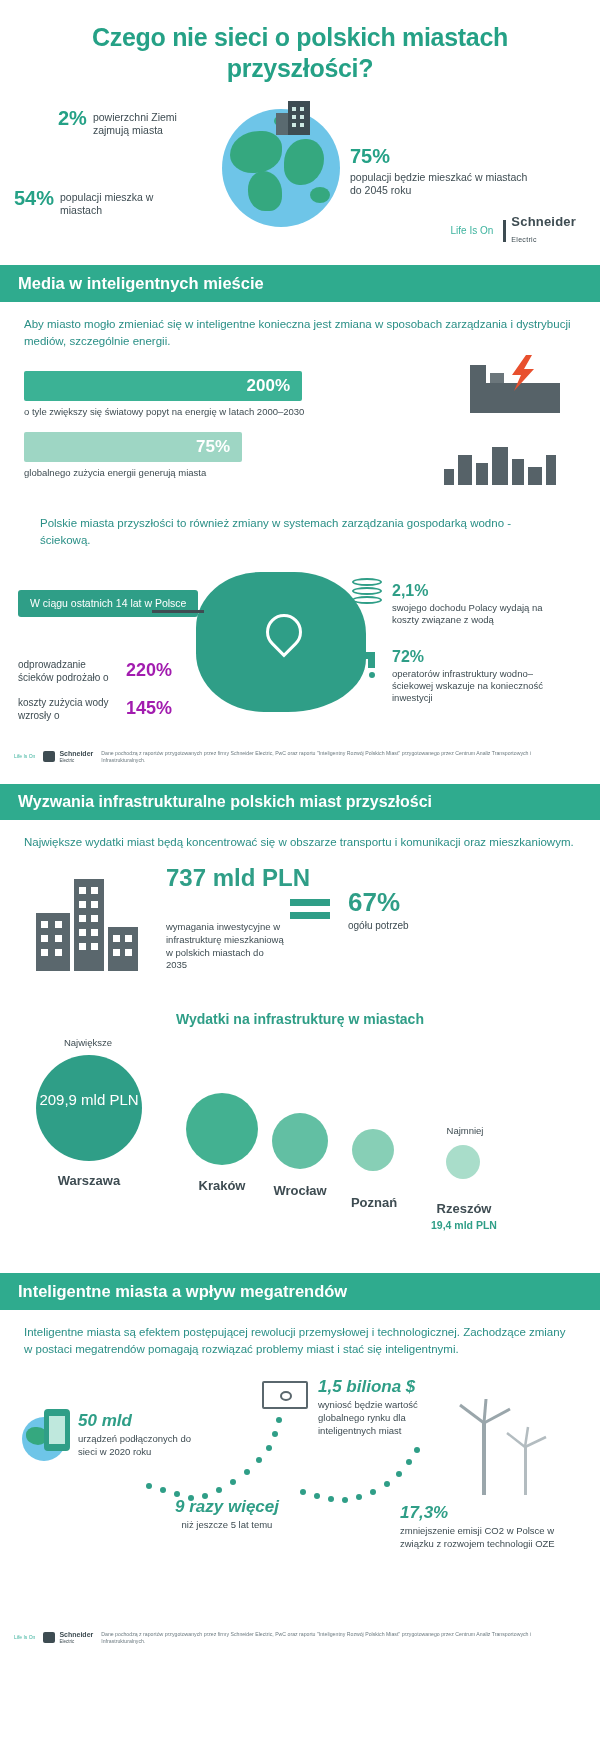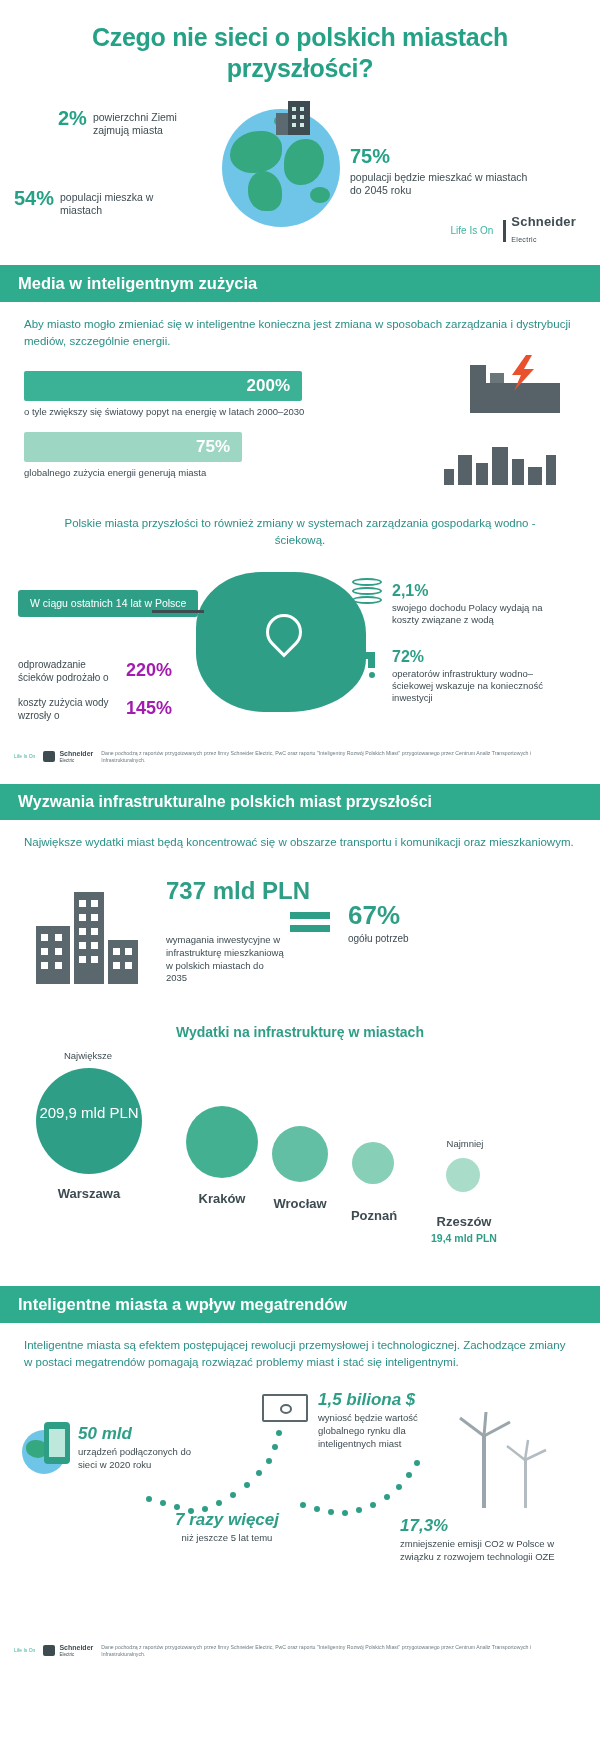--- a/index.html
+++ b/index.html
@@ -95,21 +95,21 @@
   .factory { position: absolute; right: 40px; top: 2px; width: 90px; height: 60px; }
   .f-body { position: absolute; left: 16px; top: 26px; width: 74px; height: 30px; background: #566268; }
   .f-stack { position: absolute; left: 0px; top: 8px; width: 16px; height: 48px; background: #566268; }
   .f-stack2 { position: absolute; left: 20px; top: 16px; width: 14px; height: 40px; background: #6b767b; }
 
   .city-icons { position: absolute; right: 36px; top: 86px; width: 120px; height: 44px; }
   .ci { position: absolute; bottom: 0; background: #566268; }
 
   .mid-note {
     color: #2a8f86; font-size: 11.5px; line-height: 1.5;
-    text-align: center; padding: 22px 40px 6px;
+    padding: 22px 40px 6px;
   }
 
   
   .poland-sec { position: relative; height: 180px; margin-top: 6px; }
   .poland-shape {
     position: absolute; left: 196px; top: 10px;
     width: 170px; height: 140px;
     background: #2f9e87;
     border-radius: 38% 42% 46% 40% / 40% 44% 38% 42%;
   }
@@ -145,21 +145,21 @@
     display: flex; align-items: center; gap: 8px;
     padding: 8px 14px 10px; font-size: 5.2px; line-height: 1.35; color: #6d7b81;
   }
   .credit .sch-mini { display: flex; align-items: center; gap: 4px; }
   .credit .sch-mini .bar { width: 2px; height: 11px; background: #3e4c52; }
   .credit .sch-mini .nm { font-size: 7px; font-weight: bold; color: #3e4c52; line-height: 1; }
   .credit .sch-mini .sb { font-size: 4.5px; color: #3e4c52; }
   .credit .lio { color: #3db39e; font-size: 5px; }
 
   
-  .infra { position: relative; height: 150px; margin-top: 17px; }
+  .infra { position: relative; height: 150px; margin-top: 4px; }
   .buildings { position: absolute; left: 36px; top: 12px; width: 110px; height: 100px; }
   .bld { position: absolute; bottom: 0; background: #5a676d; }
   .bwin { position: absolute; width: 7px; height: 7px; background: #ffffff; }
   .big-num { position: absolute; left: 166px; top: 6px; color: #2f9e87; font-size: 24px; font-weight: bold; line-height: 1.1; }
   .big-cap { position: absolute; left: 166px; top: 62px; font-size: 9.5px; line-height: 1.35; }
   .eq { position: absolute; left: 290px; top: 40px; }
   .eq span { display: block; width: 40px; height: 7px; background: #2f9e87; margin-bottom: 6px; }
   .pct67 { position: absolute; left: 348px; top: 28px; }
   .pct67 .v { color: #2f9e87; font-size: 26px; font-weight: bold; }
   .pct67 .l { font-size: 10px; margin-top: 2px; }
@@ -247,21 +247,21 @@
       <span class="sch-logo">
         <span class="sch-bar"></span>
         <span>
           <span class="sch-name" style="display:block">Schneider</span>
           <span class="sch-sub">Electric</span>
         </span>
       </span>
     </div>
   </div>
 
-  <div class="band">Media w inteligentnym zużycia</div>
+  <div class="band">Media w inteligentnych mieście</div>
   <div class="intro">Aby miasto mogło zmieniać się w inteligentne konieczna jest zmiana w sposobach zarządzania i dystrybucji mediów, szczególnie energii.</div>
 
   <div class="bars">
     <div class="factory">
       <div class="f-stack"></div>
         <div class="f-stack2"></div>
         <div class="f-body"></div>
       <svg width="34" height="36" style="position:absolute;left:38px;top:-2px">
         <polygon points="18,0 4,20 13,20 6,36 26,14 16,14 24,0" fill="#e8502e"></polygon>
       </svg>
@@ -436,21 +436,21 @@
       <div class="dot" style="left:216px;top:124px"></div>
       <div class="dot" style="left:230px;top:116px"></div>
       <div class="dot" style="left:244px;top:106px"></div>
       <div class="dot" style="left:256px;top:94px"></div>
       <div class="dot" style="left:266px;top:82px"></div>
       <div class="dot" style="left:272px;top:68px"></div>
       <div class="dot" style="left:276px;top:54px"></div>
     </div>
 
     <div class="m-stat" style="left:172px;top:134px;width:110px;text-align:center">
-      <div class="v">7 razy więcej</div>
+      <div class="v">9 razy więcej</div>
       <div class="l">niż jeszcze 5 lat temu</div>
     </div>
 
     <div class="bill">
       <div class="bill-c"></div>
     </div>
     <div class="m-stat" style="left:318px;top:14px;width:130px">
       <div class="v">1,5 biliona $</div>
       <div class="l">wyniosć będzie wartość globalnego rynku dla inteligentnych miast</div>
     </div>

